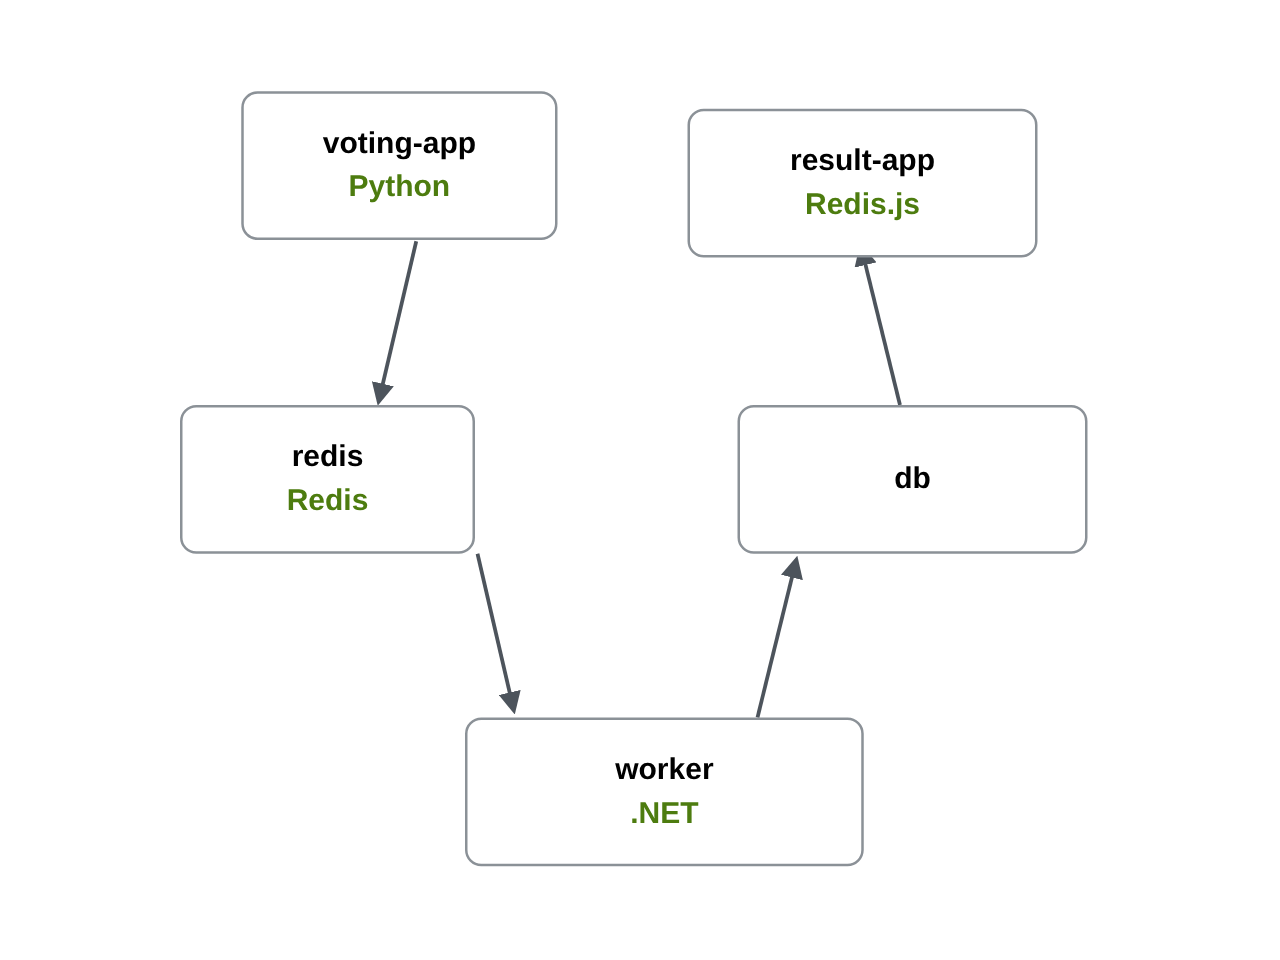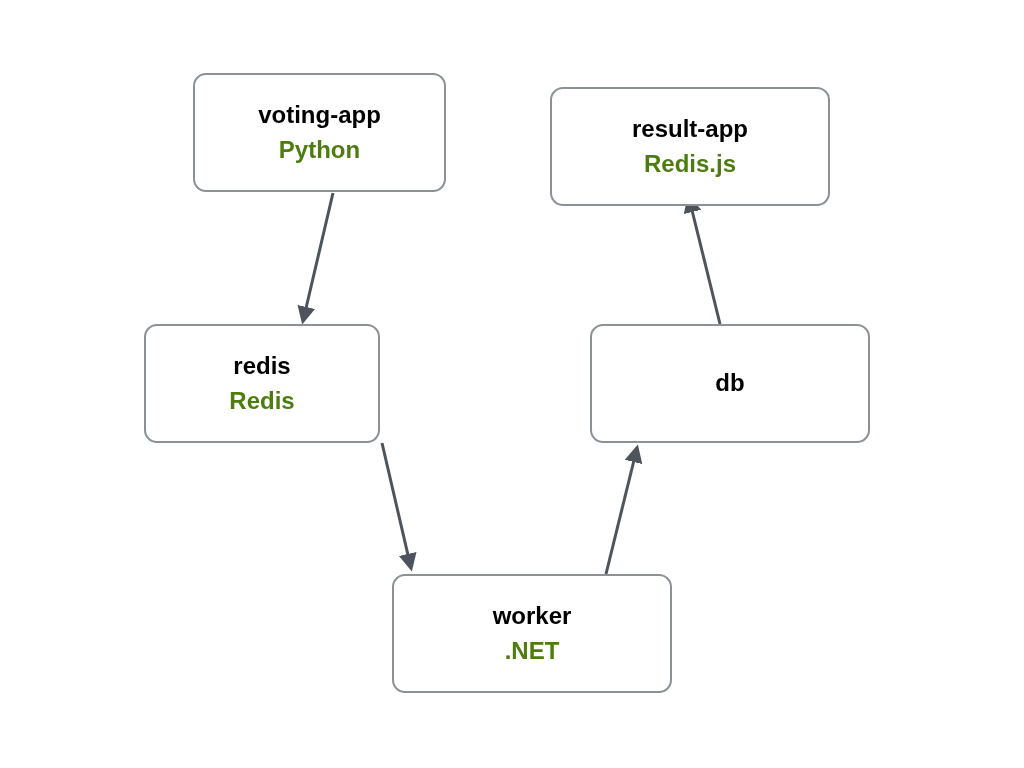--- a/index.html
+++ b/index.html
@@ -77,18 +77,18 @@
 
   <div class="node" style="left: 144px; top: 324px; width: 236px; height: 119px;">
     <div class="title">redis</div>
     <div class="subtitle">Redis</div>
   </div>
 
   <div class="node" style="left: 590px; top: 324px; width: 280px; height: 119px; gap: 16px;">
     <div class="title">db</div>
   </div>
 
-  <div class="node" style="left: 372px; top: 574px; width: 280px; height: 119px; margin-left: 20px;">
+  <div class="node" style="left: 372px; top: 574px; width: 319px; height: 119px;">
     <div class="title">worker</div>
     <div class="subtitle">.NET</div>
   </div>
 
 </div>
 
 </body></html>

